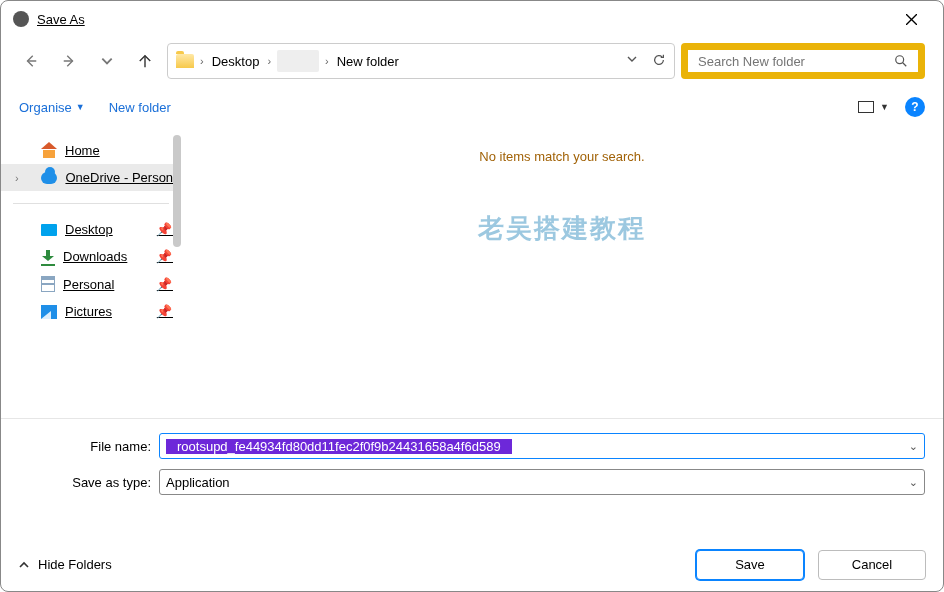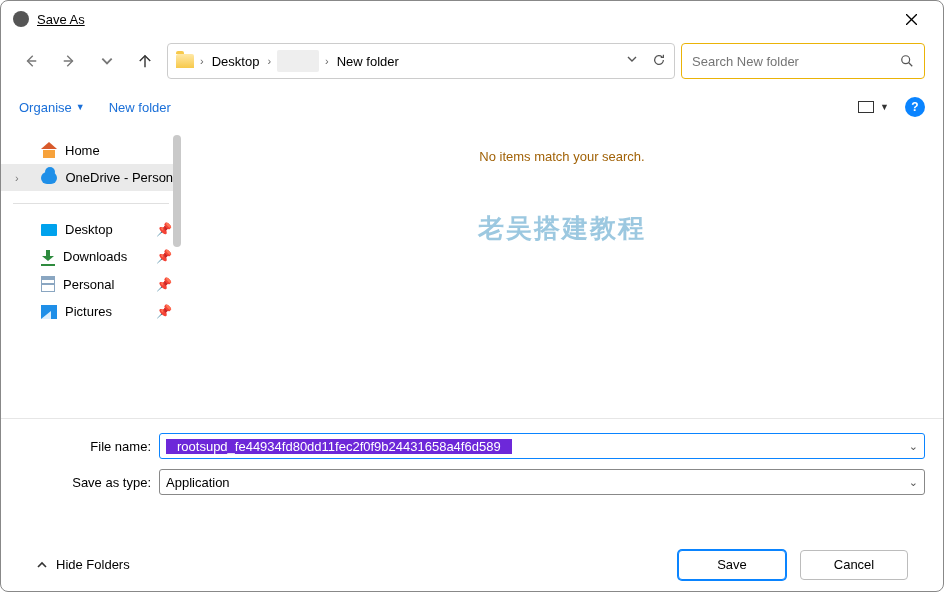--- a/index.html
+++ b/index.html
@@ -13,30 +13,30 @@
   .nav-btn { width: 32px; height: 32px; display: flex; align-items: center; justify-content: center; cursor: pointer; color: #777; }
   .nav-btn.enabled { color: #333; }
   .nav-btn svg { width: 14px; height: 14px; }
   .addrbar { flex: 1; display: flex; align-items: center; height: 36px; border: 1px solid #ccc; border-radius: 4px; padding: 0 8px; gap: 6px; }
   .folder-icon { width: 18px; height: 14px; background: linear-gradient(#ffe8a6, #f7c94b); border-top-left-radius: 2px; border-top-right-radius: 2px; position: relative; }
   .folder-icon::before { content: ""; position: absolute; top: -3px; left: 0; width: 8px; height: 3px; background: #f7c94b; border-top-left-radius: 2px; border-top-right-radius: 2px; }
   .chev { color: #666; font-size: 11px; }
   .crumb { padding: 2px 2px; cursor: pointer; }
   .obscured { width: 42px; height: 22px; background: #eee; border-radius: 2px; }
   .addr-right { margin-left: auto; display: flex; gap: 14px; color: #555; }
-  .searchbox { width: 244px; height: 36px; border: 1px solid #eab308; border-radius: 4px; display: flex; align-items: center; padding: 0 10px; color: #888; }
+  .searchbox { width: 244px; height: 36px; border: 7px solid #eab308; border-radius: 4px; display: flex; align-items: center; padding: 0 10px; color: #888; }
   .searchbox input { border: none; outline: none; flex: 1; font-size: 13px; color: #000; background: transparent; }
   .searchbox svg { width: 14px; height: 14px; color: #555; }
   .cmdrow { display: flex; align-items: center; height: 44px; padding: 0 18px; gap: 24px; }
   .cmdrow .link { color: #1a6fd8; cursor: pointer; display: flex; align-items: center; gap: 4px; }
   .cmdrow .right { margin-left: auto; display: flex; align-items: center; gap: 16px; }
   .view-icon { width: 16px; height: 12px; border: 1.5px solid #333; display: inline-block; }
   .help { width: 20px; height: 20px; border-radius: 50%; background: #0a84ff; color: #fff; display: flex; align-items: center; justify-content: center; font-size: 12px; font-weight: bold; }
   .body-area { display: flex; height: 290px; border-bottom: 1px solid #e6e6e6; }
-  .sidebar { width: 180px; padding-top: 8px; position: relative; }
+  .sidebar { width: 180px; padding-top: 8px; position: relative; text-decoration: underline; }
   .sb-item { display: flex; align-items: center; gap: 8px; padding: 6px 8px 6px 40px; cursor: pointer; position: relative; }
   .sb-item.active { background: #eaeaea; }
   .sb-item .exp { position: absolute; left: 14px; color: #777; font-size: 11px; }
   .sb-item .pin { margin-left: auto; color: #888; }
   .sb-sep { border: none; border-top: 1px solid #e0e0e0; margin: 12px 12px; }
   .home-icon { width:16px; height:14px; position:relative; }
   .home-icon::before { content:""; position:absolute; bottom:0; left:2px; width:12px; height:8px; background:#f7a23b; }
   .home-icon::after { content:""; position:absolute; top:-2px; left:0; width:0; height:0; border-left:8px solid transparent; border-right:8px solid transparent; border-bottom:7px solid #d85a2b; }
   .cloud-icon { width:18px; height:12px; background:#1f8fe8; border-radius:6px; position:relative; }
   .cloud-icon::before { content:""; position:absolute; top:-5px; left:4px; width:10px; height:10px; background:#1f8fe8; border-radius:50%; }
@@ -54,21 +54,21 @@
   .watermark { position:absolute; top:82px; left:50%; transform:translateX(-50%); text-align:center; color:#9cc8e0; font-weight:bold; user-select:none; }
   .watermark .wm1 { font-size:26px; letter-spacing:2px; }
   .watermark .wm2 { font-size:24px; letter-spacing:1px; margin-top:8px; }
   .form-area { padding: 14px 18px 8px; }
   .form-row { display:flex; align-items:center; margin-bottom:10px; }
   .form-row label { width:140px; text-align:right; padding-right:8px; }
   .combo { flex:1; border:1px solid #888; border-radius:3px; height:26px; display:flex; align-items:center; padding:0 6px; position:relative; }
   .combo.focus { border-color:#0a84ff; }
   .combo .seltext { background:#6d28d9; color:#fff; padding:0 11px; }
   .combo .dd { position:absolute; right:6px; color:#555; font-size:11px; }
-  .footer { position:absolute; bottom:0; left:0; right:0; height:56px; display:flex; align-items:center; padding:0 36px; border-top:1px solid transparent;justify-content:space-between; }
+  .footer { position:absolute; bottom:0; left:0; right:0; height:56px; display:flex; align-items:center; padding:0 18px; border-top:1px solid transparent;justify-content:space-between; }
   .hide-folders { display:flex; align-items:center; gap:8px; cursor:pointer; }
   .btn { width:108px; height:30px; border:1px solid #bcbcbc; background:#fff; border-radius:4px; cursor:pointer; font-size:13px; }
   .btn.primary { border-color:#0a84ff; box-shadow:0 0 0 1px #0a84ff; }
   .footer .buttons { margin-left:auto; display:flex; gap:14px; }
 </style>
 </head>
 <body>
 
 <div class="titlebar">
   <div class="app-icon"></div>

